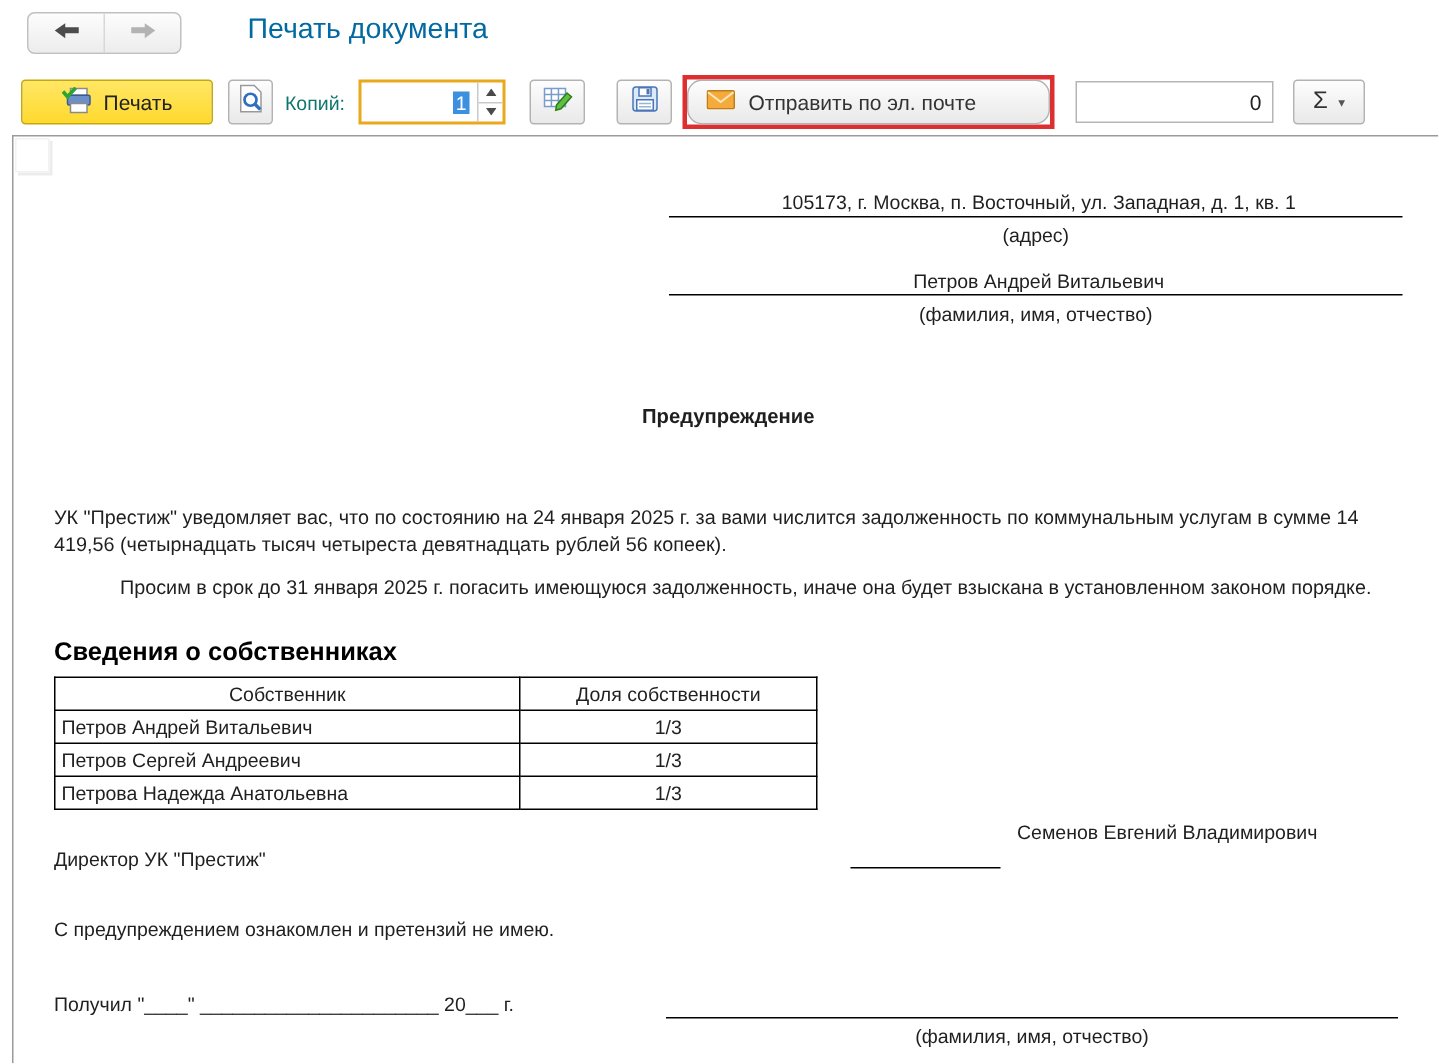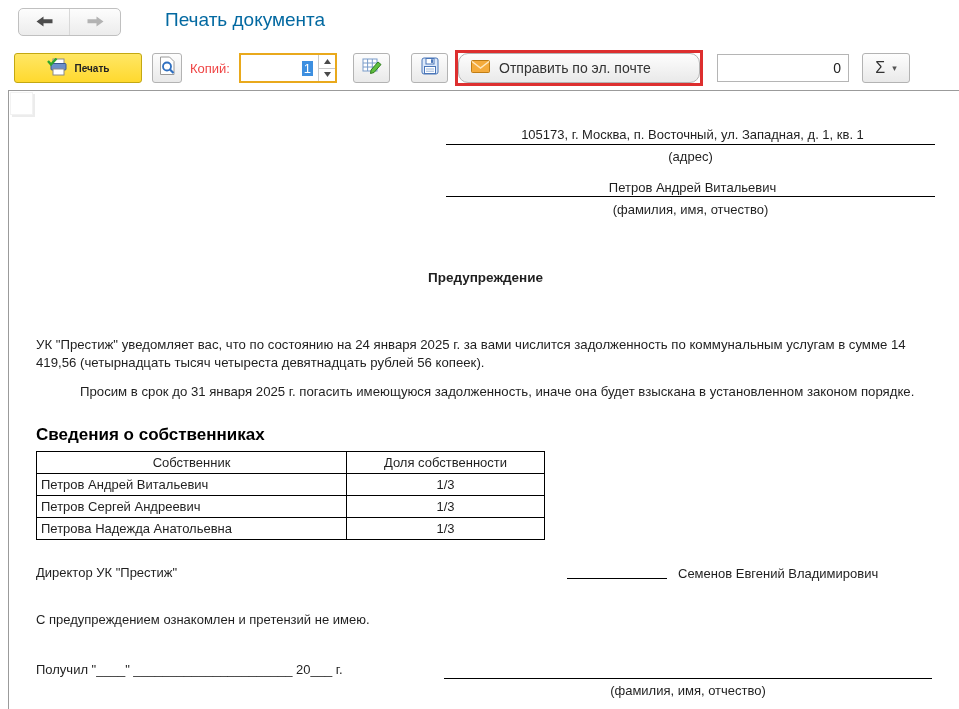--- a/index.html
+++ b/index.html
@@ -23,24 +23,24 @@
   .tbtn {
     position:absolute; top:53px; height:30px;
     background:linear-gradient(#fdfdfd,#e9e9e9);
     border:1px solid #b3b3b3; border-radius:3px;
     display:flex; align-items:center; justify-content:center; cursor:pointer;
   }
   .btn-print {
     position:absolute; left:14px; top:53px; width:128px; height:30px;
     border:1px solid #c3a812; border-radius:3px;
     display:flex; align-items:center; justify-content:center; gap:7px;
-    font-size:10px; font-weight:700; color:#222; cursor:pointer;
+    font-size:14px; font-weight:400; color:#222; cursor:pointer;
   }
   .btn-preview { left:152px; width:30px; }
-  .copies-label { position:absolute; left:190px; top:61px; font-size:13px; color:#ef4444; }
+  .copies-label { position:absolute; left:190px; top:61px; font-size:13px; color:#0f766e; }
   .spinner {
     position:absolute; left:239px; top:53px; width:98px; height:30px;
     background:#fff; display:flex; cursor:text;
   }
   .spinner .val {
     flex:1; display:flex; align-items:center; justify-content:flex-end;
     padding-right:5px; font-size:13px;
   }
   .spinner .val .sel { background:#3d8fe0; color:#fff; padding:0 2px; }
   .spin-col { width:17px; border-left:1px solid #c9c9c9; display:flex; flex-direction:column; }
@@ -83,21 +83,21 @@
   .owners-heading { position:absolute; left:27px; top:334px; font-size:17px; font-weight:700; color:#000; }
   .owners-table { position:absolute; left:27px; top:360px; border-collapse:collapse; font-size:13px; }
   .owners-table th, .owners-table td { border:1px solid #000; font-weight:400; height:22px; }
   .owners-table th { text-align:center; }
   .col-owner { width:310px; }
   .col-share { width:198px; }
   .owners-table td:first-child { padding-left:4px; text-align:left; }
   .owners-table td:last-child { text-align:center; }
   .director-label { left:27px; top:474px; }
   .director-line { position:absolute; left:558px; top:472px; width:100px; height:16px; border-bottom:1px solid #000; }
-  .director-name { left:669px; top:475px; }
+  .director-name { left:669px; top:456px; }
   .ack-line { left:27px; top:521px; }
   .received-line { left:27px; top:571px; }
   .sig-line { position:absolute; left:435px; top:572px; width:488px; height:16px; border-bottom:1px solid #000; }
   .sig-caption { left:435px; top:592px; width:488px; }
 </style>
 </head>
 <body>
 
 <div id="app">
 

